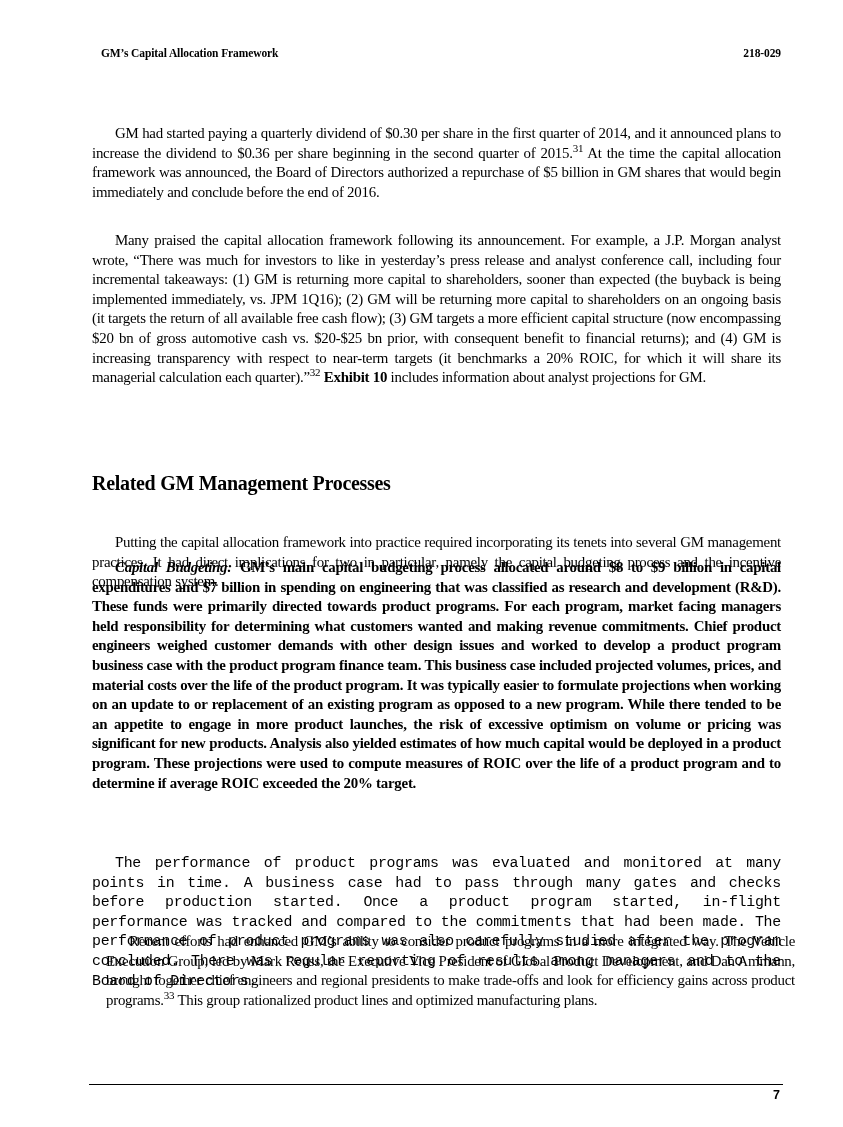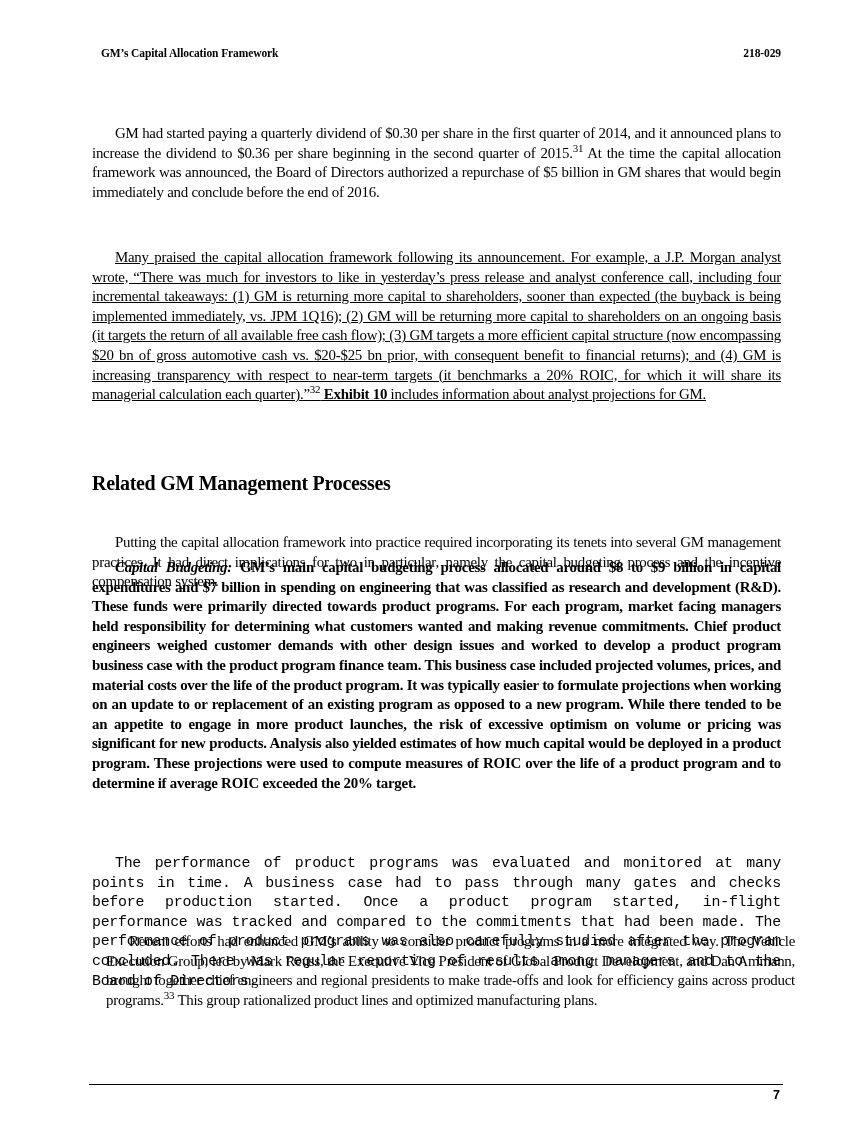--- a/index.html
+++ b/index.html
@@ -42,21 +42,21 @@
     .body-text p {
       margin: 0;
       text-indent: 23px;
     }
     .body-text sup {
       font-size: 11px;
       line-height: 0;
       vertical-align: 6px;
     }
     #p1 { top: 124px; }
-    #p2 { top: 248px; text-decoration: underline; }
+    #p2 { top: 231px; }
     #heading {
       position: absolute;
       top: 451px;
       left: 92px;
       font-size: 20px;
       font-weight: bold;
       letter-spacing: -0.3px;
       font-family: "Liberation Serif", serif;
       margin-top: 21px;
     }

